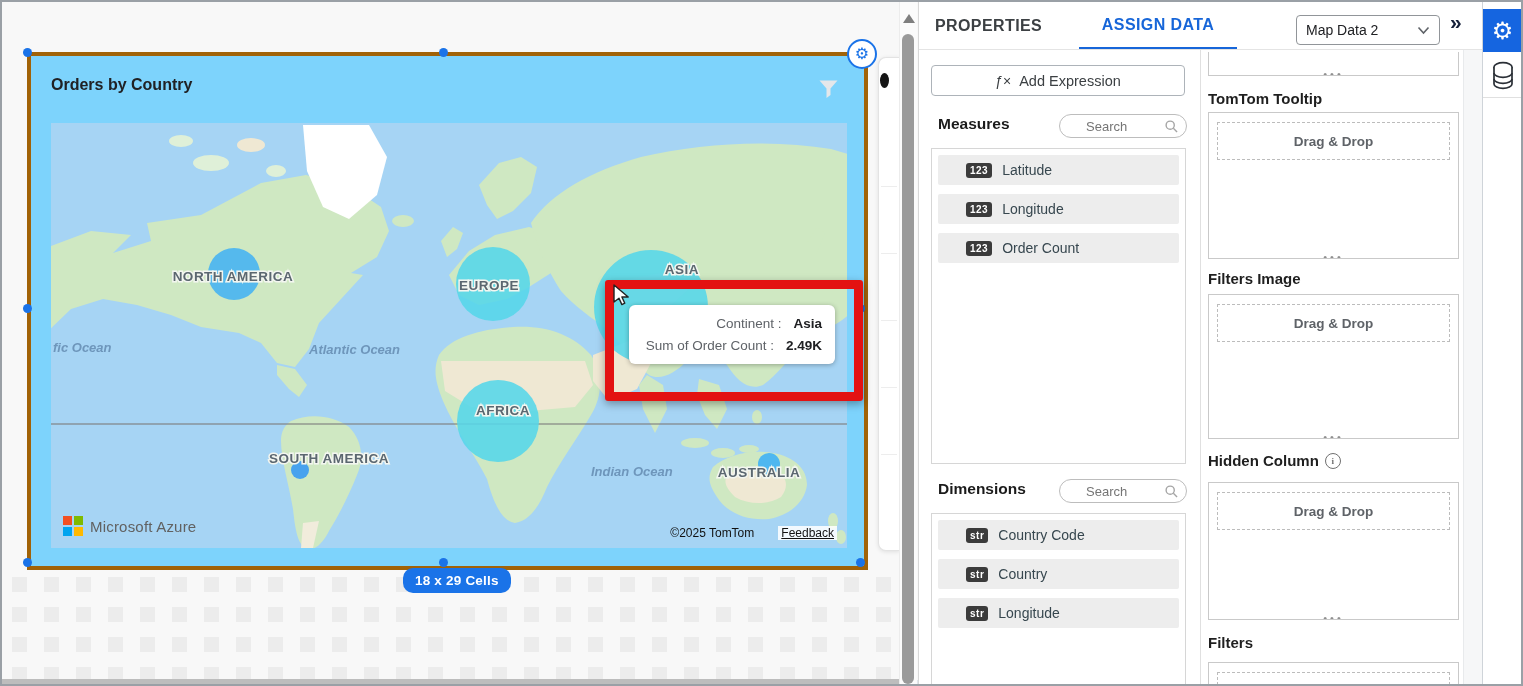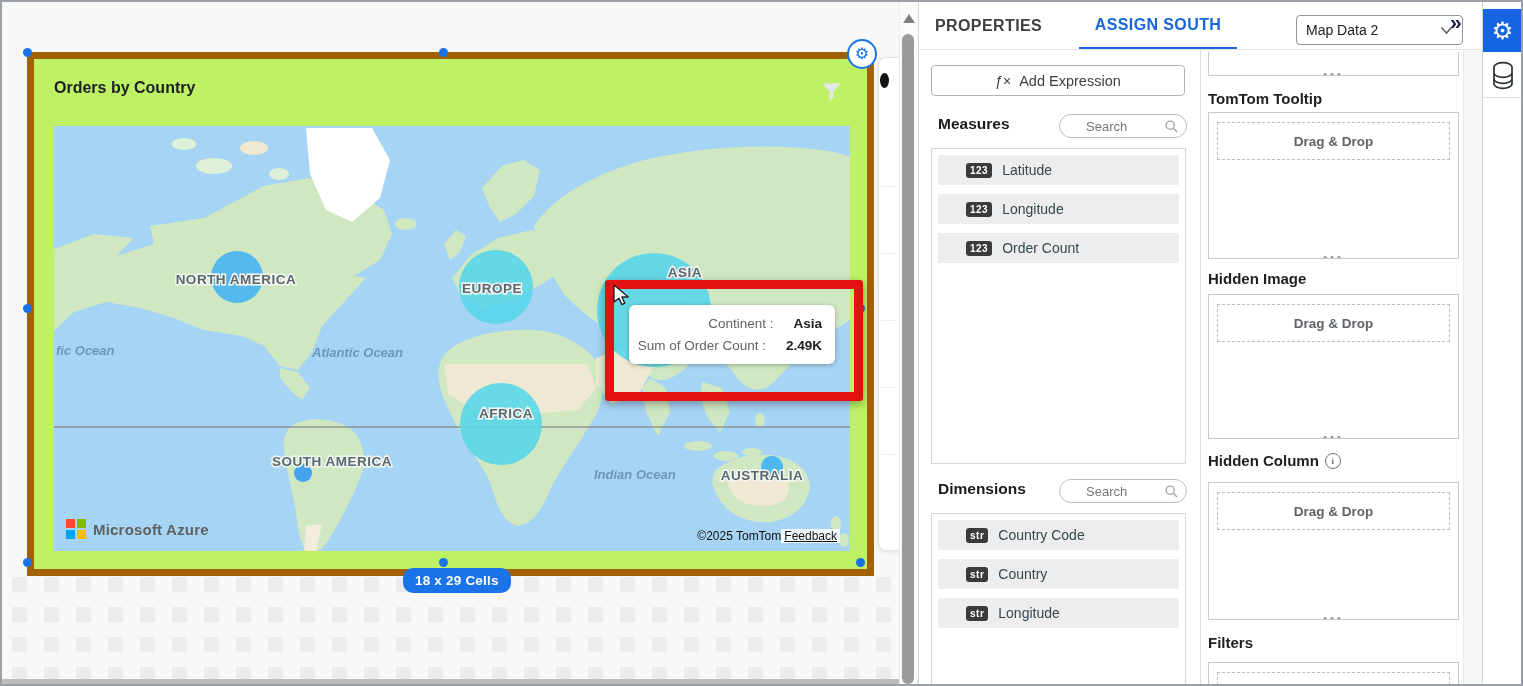--- a/index.html
+++ b/index.html
@@ -17,48 +17,48 @@
   .win-hscroll{left:0;top:678px;width:916px;height:6px;background:#dfe4eb;}
   .canvas-hscroll{left:0;top:677px;width:897px;height:8px;background:#bdbdbd;}
   .vscroll{left:897px;top:0;width:17px;height:682px;background:#fbfbfb;border-left:1px solid #ececec;}
   .vscroll-arrow{left:3px;top:12px;width:0;height:0;border-left:6px solid transparent;border-right:6px solid transparent;border-bottom:9px solid #7f7f7f;}
   .vscroll-thumb{left:2px;top:32px;width:12px;height:650px;background:#9a9a9a;border-radius:6px;}
   .partial-card{left:876px;top:55px;width:21px;height:492px;background:#fff;border:1px solid #e3e3e3;border-right:none;
                 border-radius:8px 0 0 8px;box-shadow:0 1px 4px rgba(0,0,0,.10);}
   .partial-line{position:absolute;left:2px;width:16px;height:1px;background:#ededed;}
   .partial-dot{left:878px;top:71px;width:9px;height:15px;background:#141414;border-radius:50%;}
   
-  .widget{left:25px;top:50px;width:833px;height:510px;background:#bef264;border:7px solid #a16207;}
+  .widget{left:25px;top:50px;width:833px;height:510px;background:#7dd3fc;border:4px solid #a16207;}
   .widget-title{position:absolute;left:20px;top:20px;font-size:16px;font-weight:700;color:#202124;}
   .funnel{position:absolute;left:788px;top:24px;}
   .handle{width:9px;height:9px;border-radius:50%;background:#1a73e8;}
   .gear-circle{left:845px;top:37px;width:26px;height:26px;border-radius:50%;background:#fff;border:2px solid #1a73e8;
                display:flex;align-items:center;justify-content:center;color:#1a73e8;font-size:16px;line-height:1;}
   .map{position:absolute;left:20px;top:67px;width:796px;height:425px;overflow:hidden;}
   .azure-logo{position:absolute;left:12px;bottom:12px;display:flex;align-items:center;gap:7px;}
   .ms-grid{display:grid;grid-template-columns:9px 9px;grid-template-rows:9px 9px;gap:2px;}
-  .azure-text{font-size:15px;font-weight:700;color:#616161;letter-spacing:.2px;}
-  .map-attrib{position:absolute;right:10px;bottom:8px;display:flex;align-items:flex-start;gap:0;font-size:12px;color:#111;}
+  .azure-text{font-size:15px;font-weight:400;color:#616161;letter-spacing:.2px;}
+  .map-attrib{position:absolute;right:10px;bottom:8px;display:flex;align-items:flex-start;gap:24px;font-size:12px;color:#111;}
   .feedback{background:rgba(255,255,255,.85);padding:0 3px;text-decoration:underline;color:#111;}
   
   .red-box{left:603px;top:278px;width:240px;height:103px;border:9px solid #e31212;border-radius:3px;
            box-shadow:0 3px 8px rgba(0,0,0,.35);}
   .map-tooltip{left:627px;top:303px;width:206px;height:59px;background:#fff;border-radius:6px;
                box-shadow:0 1px 5px rgba(0,0,0,.3);padding:8px 13px 0 0;box-sizing:border-box;}
-  .tt-row{display:flex;justify-content:flex-end;align-items:flex-end;gap:20px;font-size:13.5px;line-height:22px;color:#5f6368;}
+  .tt-row{display:flex;justify-content:flex-end;align-items:flex-end;gap:12px;font-size:13.5px;line-height:22px;color:#5f6368;}
   .tt-val{font-weight:700;color:#202124;}
   .size-badge{left:401px;top:566px;background:#1a73e8;color:#fff;font-size:13.5px;font-weight:700;
               padding:5px 12px;border-radius:10px;letter-spacing:.2px;}
   
   .panel{left:916px;top:0;width:564px;height:682px;background:#fff;border-left:1px solid #d8d8d8;}
   .tab{position:absolute;top:0;height:48px;display:flex;align-items:center;font-size:16px;font-weight:700;letter-spacing:.4px;box-sizing:border-box;}
   .tab-inactive{left:16px;color:#3c4043;}
   .tab-active{left:160px;width:158px;justify-content:center;color:#1766d9;border-bottom:3px solid #1766d9;}
   .header-line{position:absolute;left:0;top:47px;width:564px;height:1px;background:#e4e4e4;}
-  .dataset-select{position:absolute;left:377px;top:13px;width:167px;height:30px;border:1px solid #919599;border-radius:4px;
+  .dataset-select{position:absolute;left:377px;top:13px;width:144px;height:30px;border:1px solid #919599;border-radius:4px;
                   background:#fff;display:flex;align-items:center;justify-content:space-between;padding:0 9px;box-sizing:border-box;
                   font-size:14px;color:#202124;}
   .collapse{position:absolute;left:531px;top:8px;font-size:21px;font-weight:700;color:#16203a;}
   .fx-btn{position:absolute;left:12px;top:63px;width:254px;height:31px;border:1px solid #adb3b9;border-radius:4px;background:#fff;
           display:flex;align-items:center;justify-content:center;gap:8px;font-size:14.5px;color:#3c4043;}
   .fx-icon{font-size:14px;color:#3c4043;}
   .list-header{position:absolute;font-size:15.5px;font-weight:700;color:#1b1b1b;}
   .search-box{position:absolute;width:128px;height:24px;border:1px solid #bdbdbd;border-radius:12px;background:#fff;
               display:flex;align-items:center;padding:0 8px;box-sizing:border-box;gap:4px;}
   .search-box input{border:none;outline:none;flex:1;min-width:0;font-size:13px;color:#444;font-family:"Liberation Sans",sans-serif;background:transparent;margin-left:16px;}
@@ -221,21 +221,21 @@
     <div class="a size-badge">18 x 29 Cells</div>
 
     <div class="a vscroll">
       <div class="a vscroll-arrow"></div>
       <div class="a vscroll-thumb"></div>
     </div>
   </div>
 
   <div class="a panel">
     <div class="tab tab-inactive">PROPERTIES</div>
-    <div class="tab tab-active">ASSIGN SOUTH</div>
+    <div class="tab tab-active">ASSIGN DATA</div>
     <div class="dataset-select">
       <span>Map Data 2</span>
       <svg width="13" height="9" viewBox="0 0 13 9">
         <polyline points="1.5,1.5 6.5,7 11.5,1.5" fill="none" stroke="#5f6368" stroke-width="1.6"></polyline>
       </svg>
     </div>
     <div class="collapse">»</div>
     <div class="header-line"></div>
 
     <button class="fx-btn">
@@ -294,21 +294,21 @@
     <div class="drop-box" style="top:50px;height:24px;border-top:none">
       <div class="dots" style="bottom:-6px">•••</div>
     </div>
 
     <div class="drop-title" style="top:88px">TomTom Tooltip</div>
     <div class="drop-box" style="top:110px;height:147px">
       <div class="dragzone">Drag &amp; Drop</div>
       <div class="dots" style="bottom:-6px">•••</div>
     </div>
 
-    <div class="drop-title" style="top:268px">Hidden Image</div>
+    <div class="drop-title" style="top:268px">Filters Image</div>
     <div class="drop-box" style="top:292px;height:145px">
       <div class="dragzone">Drag &amp; Drop</div>
       <div class="dots" style="bottom:-6px">•••</div>
     </div>
 
     <div class="drop-title" style="top:450px">
       <span>Hidden Column</span>
       <span class="info-circle">i</span>
     </div>
     <div class="drop-box" style="top:480px;height:138px">

